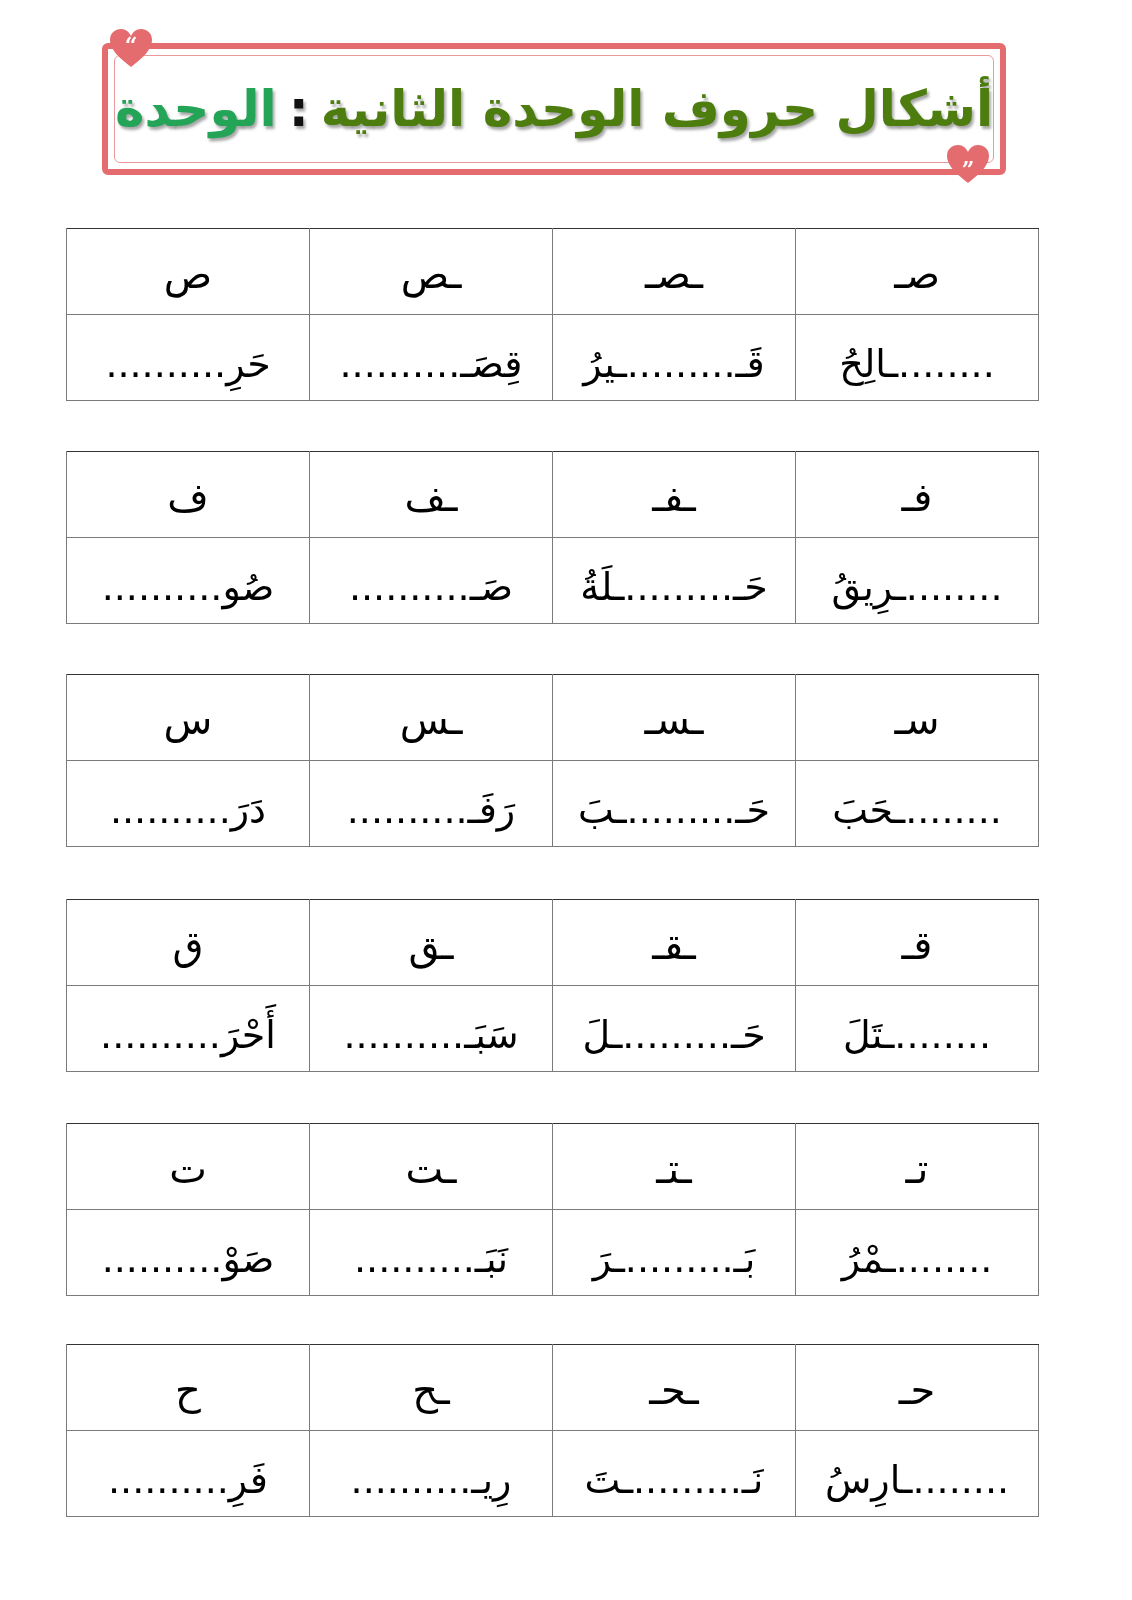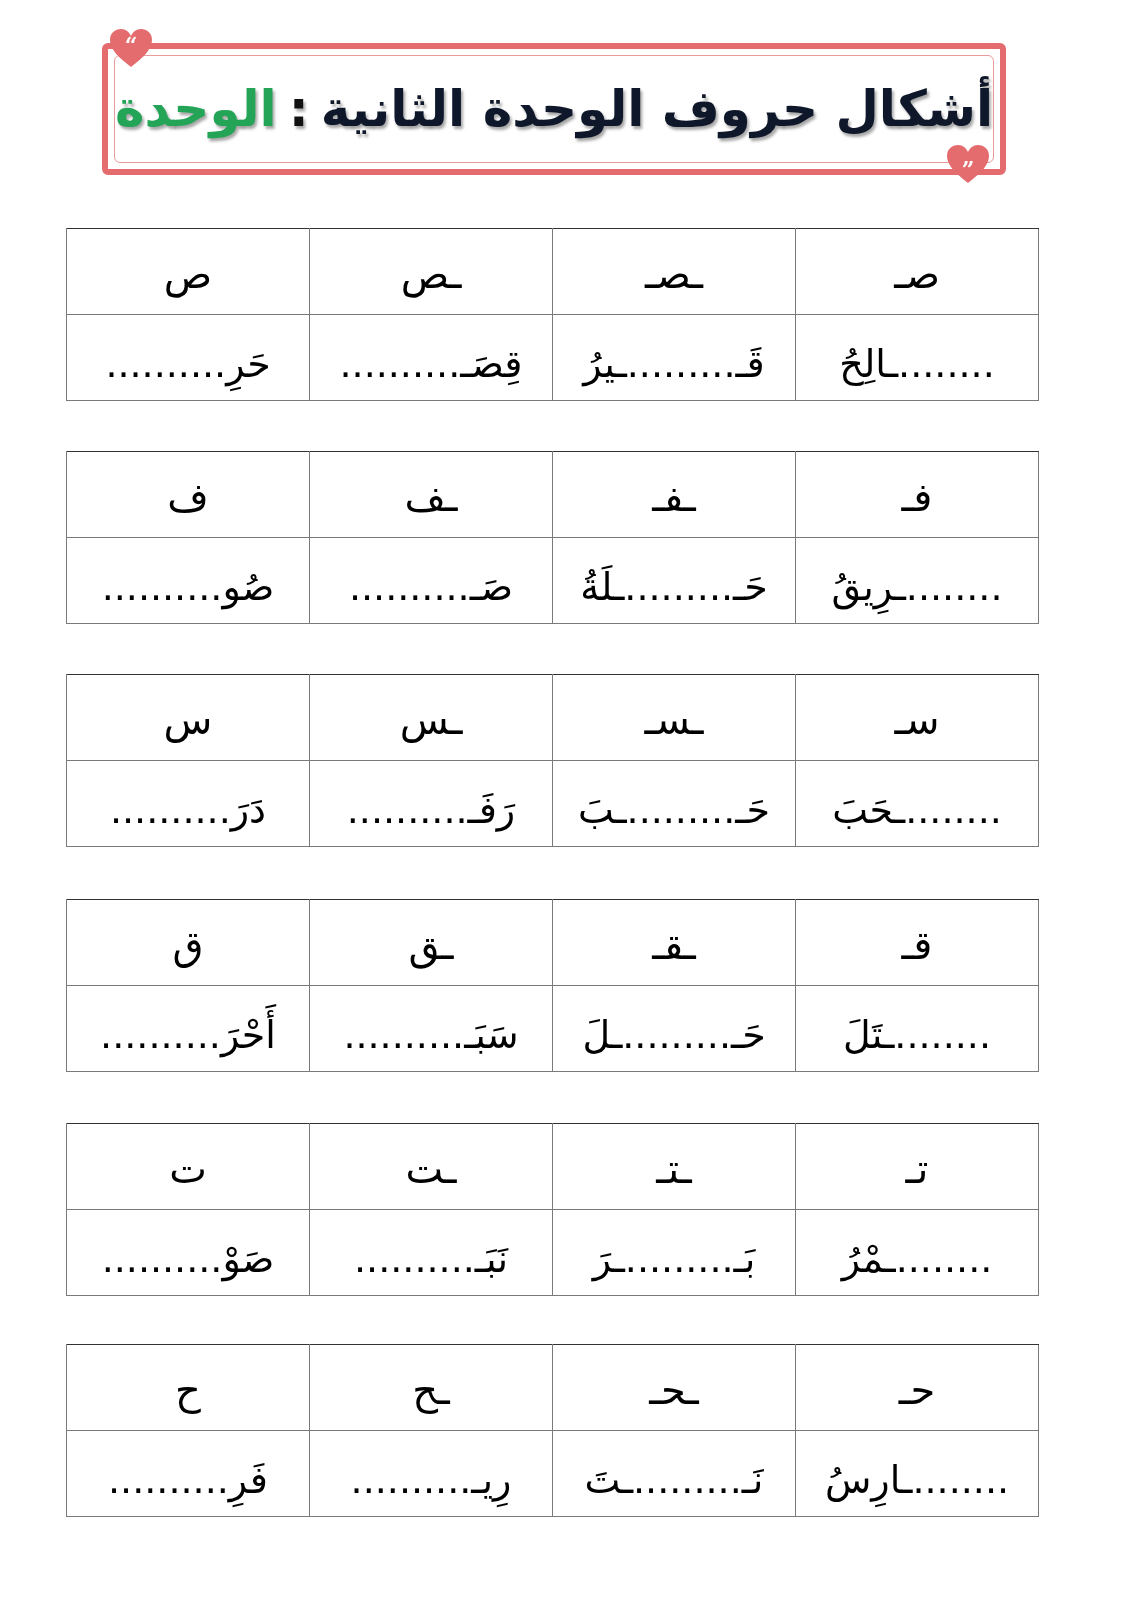--- a/index.html
+++ b/index.html
@@ -36,21 +36,21 @@
       top: 30px;
       text-align: center;
       direction: rtl;
       font-family: "DejaVu Sans", sans-serif;
       font-weight: bold;
       font-size: 50px;
       line-height: 60px;
       white-space: nowrap;
       text-shadow: 2px 3px 3px rgba(0,0,0,0.35);
     }
-    .banner-title .main { color: #0f172a; }
+    .banner-title .main { color: #4d7c0f; }
     .banner-title .sep { color: #111; padding: 0 12px; }
     .banner-title .accent { color: #24a457; }
     .heart {
       position: absolute;
       width: 46px;
       height: 42px;
     }
     .heart-tl { left: 108px; top: 27px; }
     .heart-br { left: 945px; top: 143px; }
 

